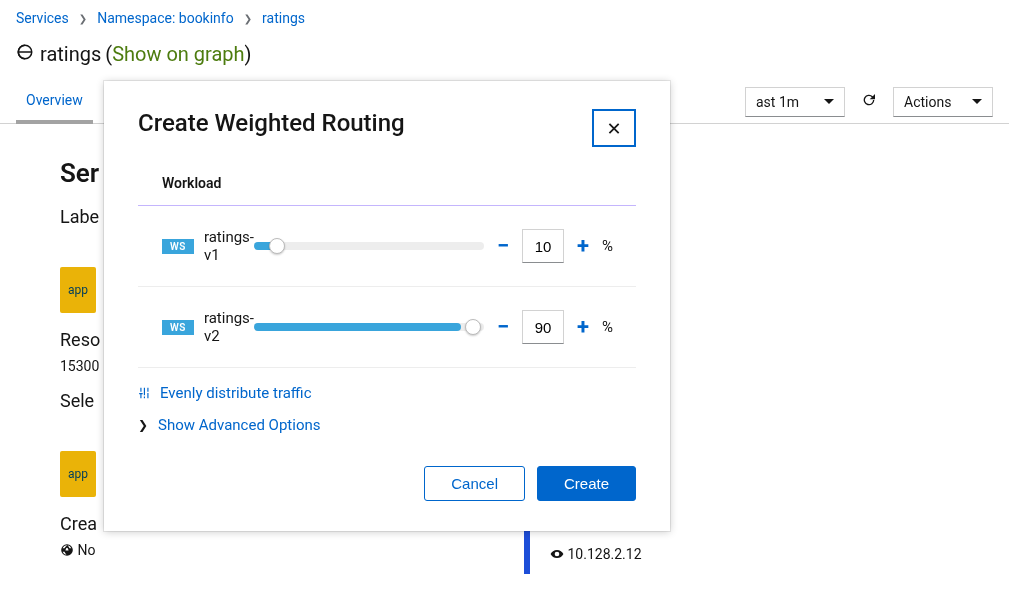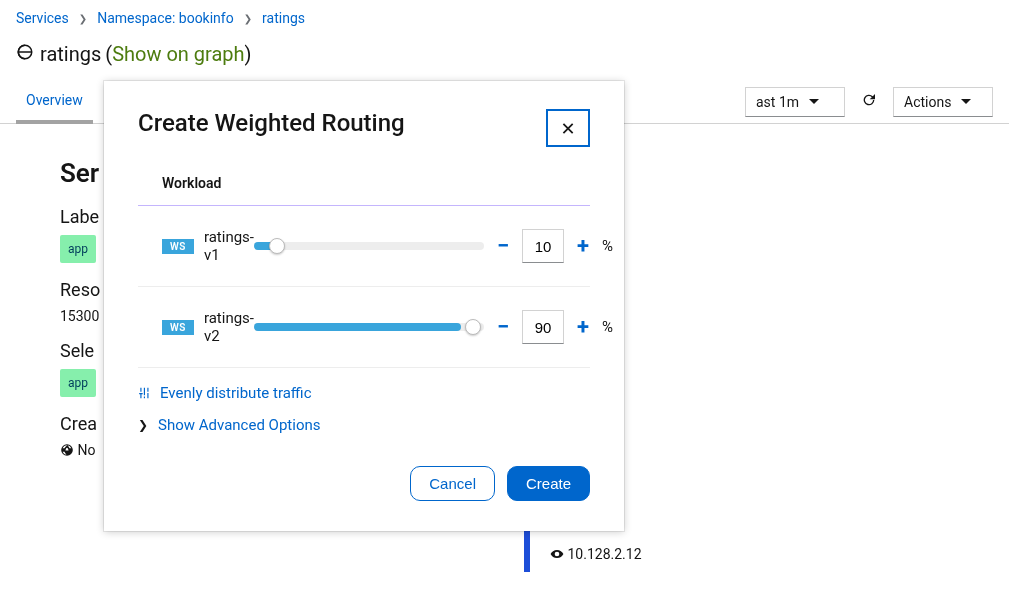--- a/index.html
+++ b/index.html
@@ -57,56 +57,58 @@
     }
     .toolbar-select {
       border: 1px solid #d2d2d2;
       border-bottom: 1px solid #8a8d90;
       padding: 6px 10px;
       display: flex;
       align-items: center;
       gap: 10px;
       background: #fff;
       min-width: 100px;
+      justify-content: space-between;
     }
     .refresh-btn { color: #151515; cursor: pointer; padding: 4px; }
     .content {
       padding: 24px 40px;
       display: flex;
       gap: 24px;
     }
     .card {
       background: #fff;
     }
     .left-card { width: 460px; padding: 10px 20px;}
     .right-card { flex: 1; padding: 10px 20px; border-left: 6px solid #1d4ed8;}
     .card h2 { font-size: 26px; font-weight: 600; margin-bottom: 18px; }
     .fld-label { font-size: 18px; color: #151515; margin-top: 16px; margin-bottom: 8px;}
     .fld-value { color: #151515; margin-bottom: 6px;}
     .label-badge {
       display: inline-block;
-      background: #86efac;
+      background: #eab308;
       color: #003d5c;
-      padding: 7px 8px;
+      padding: 16px 8px;
       font-size: 12px;
       border-radius: 2px;
+      margin-top: 32px;
     }
     .right-stats { font-size: 15px; }
 
     
     .modal-backdrop {
       position: absolute;
       top: 0; left: 0; right: 0; bottom: 0;
       background: rgba(3,3,3,0.0);
     }
     .modal {
       position: absolute;
       left: 104px;
       top: 81px;
-      width: 520px;
+      width: 566px;
       background: #fff;
       box-shadow: 0 1px 8px rgba(3,3,3,0.2), 0 0 0 1px rgba(3,3,3,0.08);
       padding: 28px 34px 30px 34px;
     }
     .modal-header {
       display: flex;
       justify-content: space-between;
       align-items: flex-start;
       margin-bottom: 28px;
     }
@@ -224,23 +226,23 @@
     }
     .adv-link { color: #0066cc; cursor: pointer; font-size: 15px;}
     .adv-caret { color: #151515; font-size: 12px; }
     .modal-footer {
       display: flex;
       justify-content: flex-end;
       gap: 12px;
       padding-top: 8px;
     }
     .btn {
-      padding: 8px 18px;
+      padding: 8px 26px;
       font-size: 15px;
-      border-radius: 10px;
+      border-radius: 3px;
       cursor: pointer;
     }
     .btn-secondary {
       background: #fff;
       border: 1px solid #0066cc;
       color: #0066cc;
     }
     .btn-primary {
       background: #0066cc;
       border: 1px solid #0066cc;

